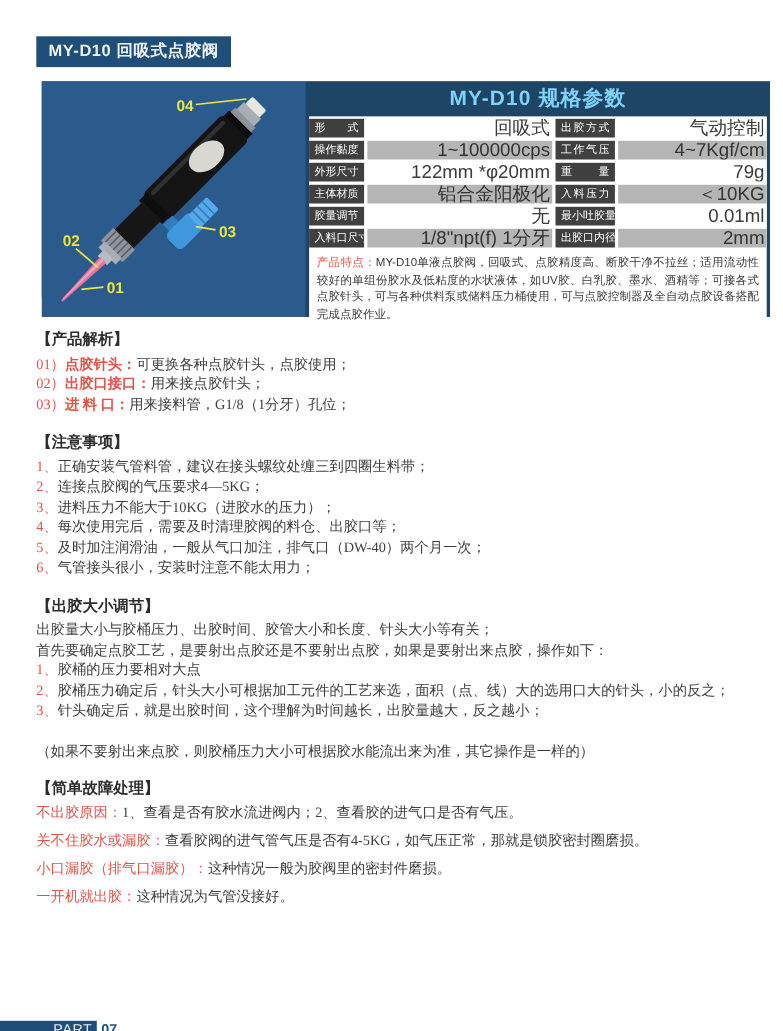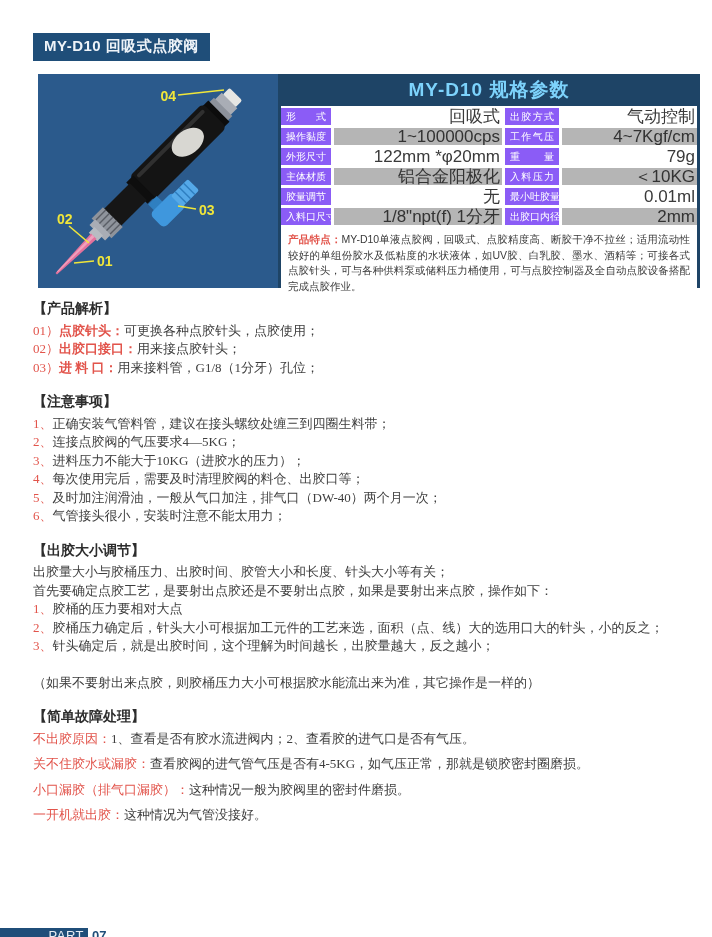--- a/index.html
+++ b/index.html
@@ -10,27 +10,27 @@
   .badge{position:absolute;left:33px;top:17px;background:#1F4E79;color:#eef3f8;
          font-size:15px;font-weight:bold;padding:4px 11px 5px;letter-spacing:.5px;}
   
   .panel{position:absolute;left:38px;top:58px;width:662px;height:214px;display:flex;background:#1E4466;}
   .photo{width:240px;height:196px;background:#2B5A8C;flex:0 0 auto;}
   .photo svg{display:block;}
   .spec{flex:1;background:#1E4466;padding:0 3px 4px 3px;display:flex;flex-direction:column;}
   .spec-title{height:32px;line-height:32px;text-align:center;color:#7dd3fc;font-size:19px;font-weight:bold;letter-spacing:1px;}
   .spec-body{background:#fff;flex:1;display:flex;flex-direction:column;}
   .spec-grid{display:grid;grid-template-columns:50px 168px 54px 1fr;grid-auto-rows:17px;gap:3px;background:#fff;padding:2px 0 0 0;}
-  .lbl{background:#8b5cf6;color:#fff;font-size:10px;line-height:17px;padding:0 5px;
+  .lbl{background:#404040;color:#fff;font-size:10px;line-height:17px;padding:0 5px;
        text-align:justify;text-align-last:justify;overflow:hidden;white-space:nowrap;}
   .val{font-size:17px;line-height:17px;color:#3a3a3a;padding:0 2px 0 8px;white-space:nowrap;overflow:hidden;text-align:right;}
   .val.g{background:#B5B5B5;color:#333;}
   .features{margin:3px 0 0 0;padding:4px 7px 6px 7px;font-size:10.5px;line-height:15.5px;
             color:#3a3a3a;text-align:justify;}
-  .feat-label{color:#E2544B;font-weight:bold;}
+  .feat-label{color:#E2544B;font-weight:normal;}
   
   .content{position:absolute;left:33px;top:283px;width:650px;
            font-family:"Liberation Serif","DejaVu Serif",serif;
            font-size:13px;line-height:18.5px;color:#3e3e3e;}
   .sec{margin:0 0 15px 0;}
   .sec h3{margin:0 0 4px 0;font-size:14px;color:#2d2d2d;
           font-family:"Liberation Sans","DejaVu Sans",sans-serif;font-weight:bold;}
   .sec p{margin:0;}
   .red{color:#E2544B;}
   .red.b{font-weight:bold;}

